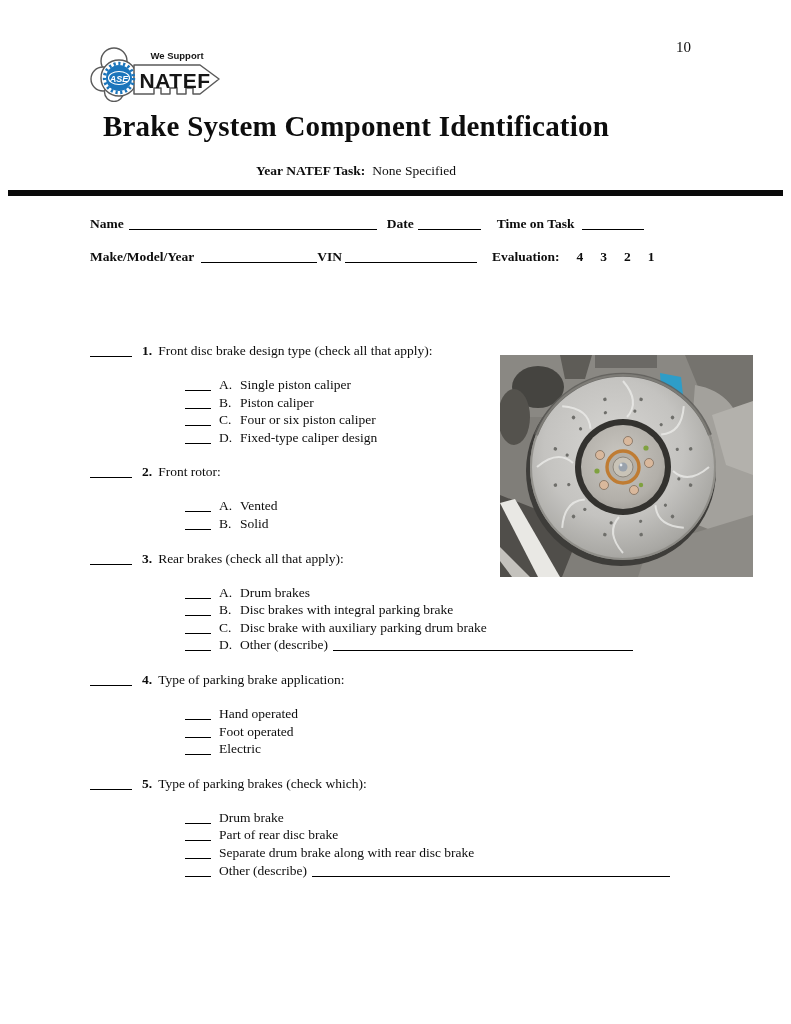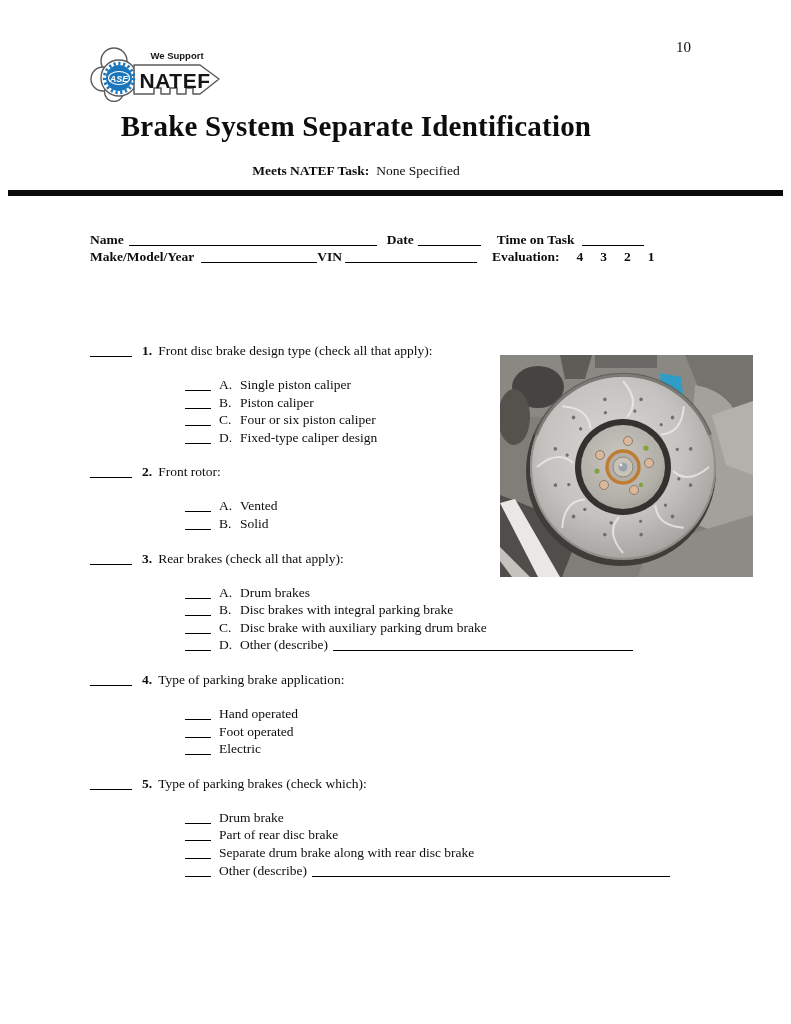--- a/index.html
+++ b/index.html
@@ -11,21 +11,21 @@
   .page-number{left:676px;top:39px;font-size:15px;text-align:right;}
   .logo-box{left:90px;top:40px;width:135px;height:62px;}
   .title-wrap{left:0;top:110px;width:712px;text-align:center;}
   .title{font-size:29px;font-weight:bold;letter-spacing:.2px;}
   .subtitle-wrap{left:0;top:163px;width:712px;text-align:center;font-size:13.5px;}
   .subtitle-wrap b{margin-right:7px;}
   .rule{left:8px;top:190px;width:775px;height:6px;background:#0a0a0a;}
 
   
   .fields{left:90px;font-size:13.5px;font-weight:bold;white-space:nowrap;}
-  .row1{top:232px;} .row2{top:249px;}
+  .row1{top:216px;} .row2{top:249px;}
   .line{display:inline-block;border-bottom:1.5px solid #000;height:13px;vertical-align:-2px;}
   .w248{width:248px;margin-left:5px;} .w63{width:63px;margin-left:4px;}
   .w62{width:62px;margin-left:7px;}  .w116{width:116px;margin-left:7px;}
   .w132{width:132px;margin-left:3px;}
   .ml10{margin-left:10px;} .ml16{margin-left:16px;} .ml17{} .ml15{margin-left:15px;}
   .eval-num{display:inline-block;margin-left:17px;}
   .eval-num:first-of-type{margin-left:14px;}
 
   
   .questions{left:90px;top:303px;width:640px;font-size:13.5px;margin-top:39px;}
@@ -63,24 +63,24 @@
       <text x="29" y="41.5" text-anchor="middle" font-family="Liberation Sans, sans-serif" font-size="9" font-weight="bold" font-style="italic" fill="#ffffff">ASE</text>
 
       <text x="87" y="19" text-anchor="middle" font-family="Liberation Sans, sans-serif" font-size="9.5" font-weight="bold" fill="#151515">We Support</text>
       <text x="85" y="47.5" text-anchor="middle" font-family="Liberation Sans, sans-serif" font-size="21" font-weight="bold" letter-spacing="0.5" fill="#151515">NATEF</text>
     </svg>
   </div>
 
   <div class="abs page-number">10</div>
 
   <div class="abs title-wrap">
-    <span class="title">Brake System Separate Identification</span>
+    <span class="title">Brake System Component Identification</span>
   </div>
   <div class="abs subtitle-wrap">
-    <b>Meets NATEF Task:</b><span>None Specified</span>
+    <b>Year NATEF Task:</b><span>None Specified</span>
   </div>
 
   <div class="abs rule"></div>
 
   <div class="abs fields row1">
     <span>Name</span><span class="line w248"></span><span class="ml10">Date</span><span class="line w63"></span><span class="ml16">Time on Task</span><span class="line w62"></span>
   </div>
 
   <div class="abs fields row2">
     <span>Make/Model/Year</span><span class="line w116"></span><span class="ml17">VIN</span><span class="line w132"></span><span class="ml15">Evaluation:</span><span class="eval-num">4</span><span class="eval-num">3</span><span class="eval-num">2</span><span class="eval-num">1</span>

